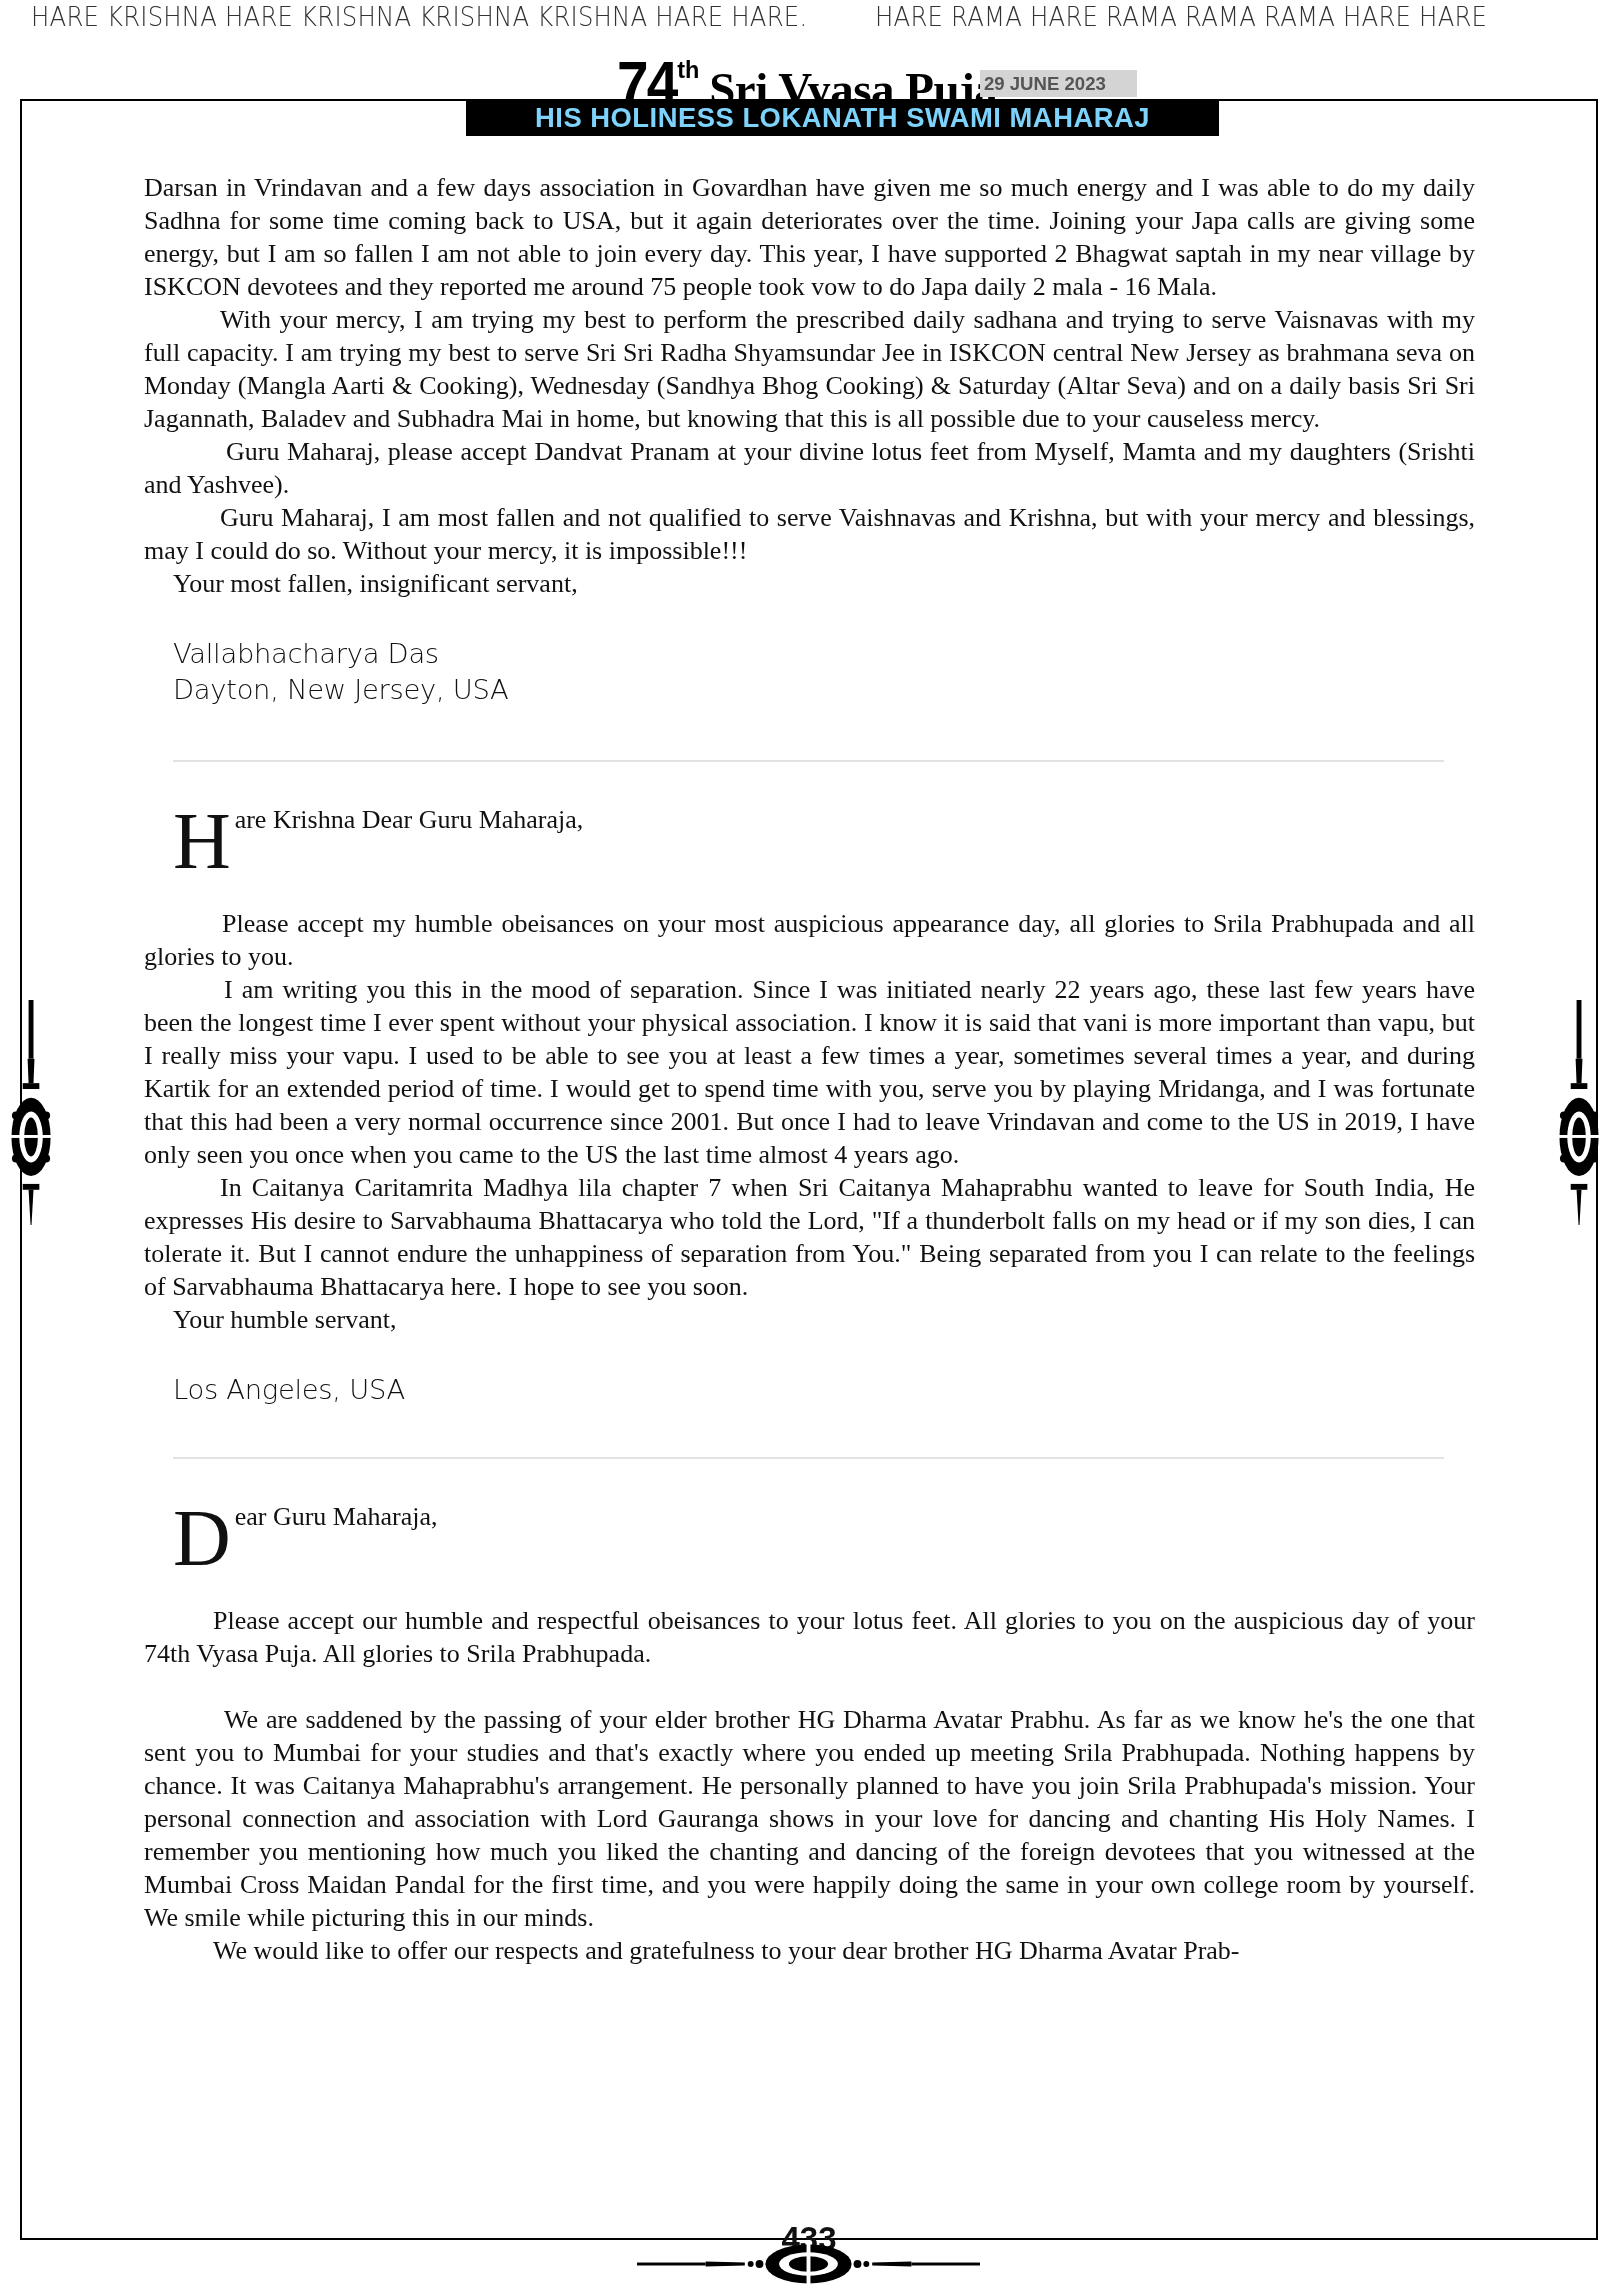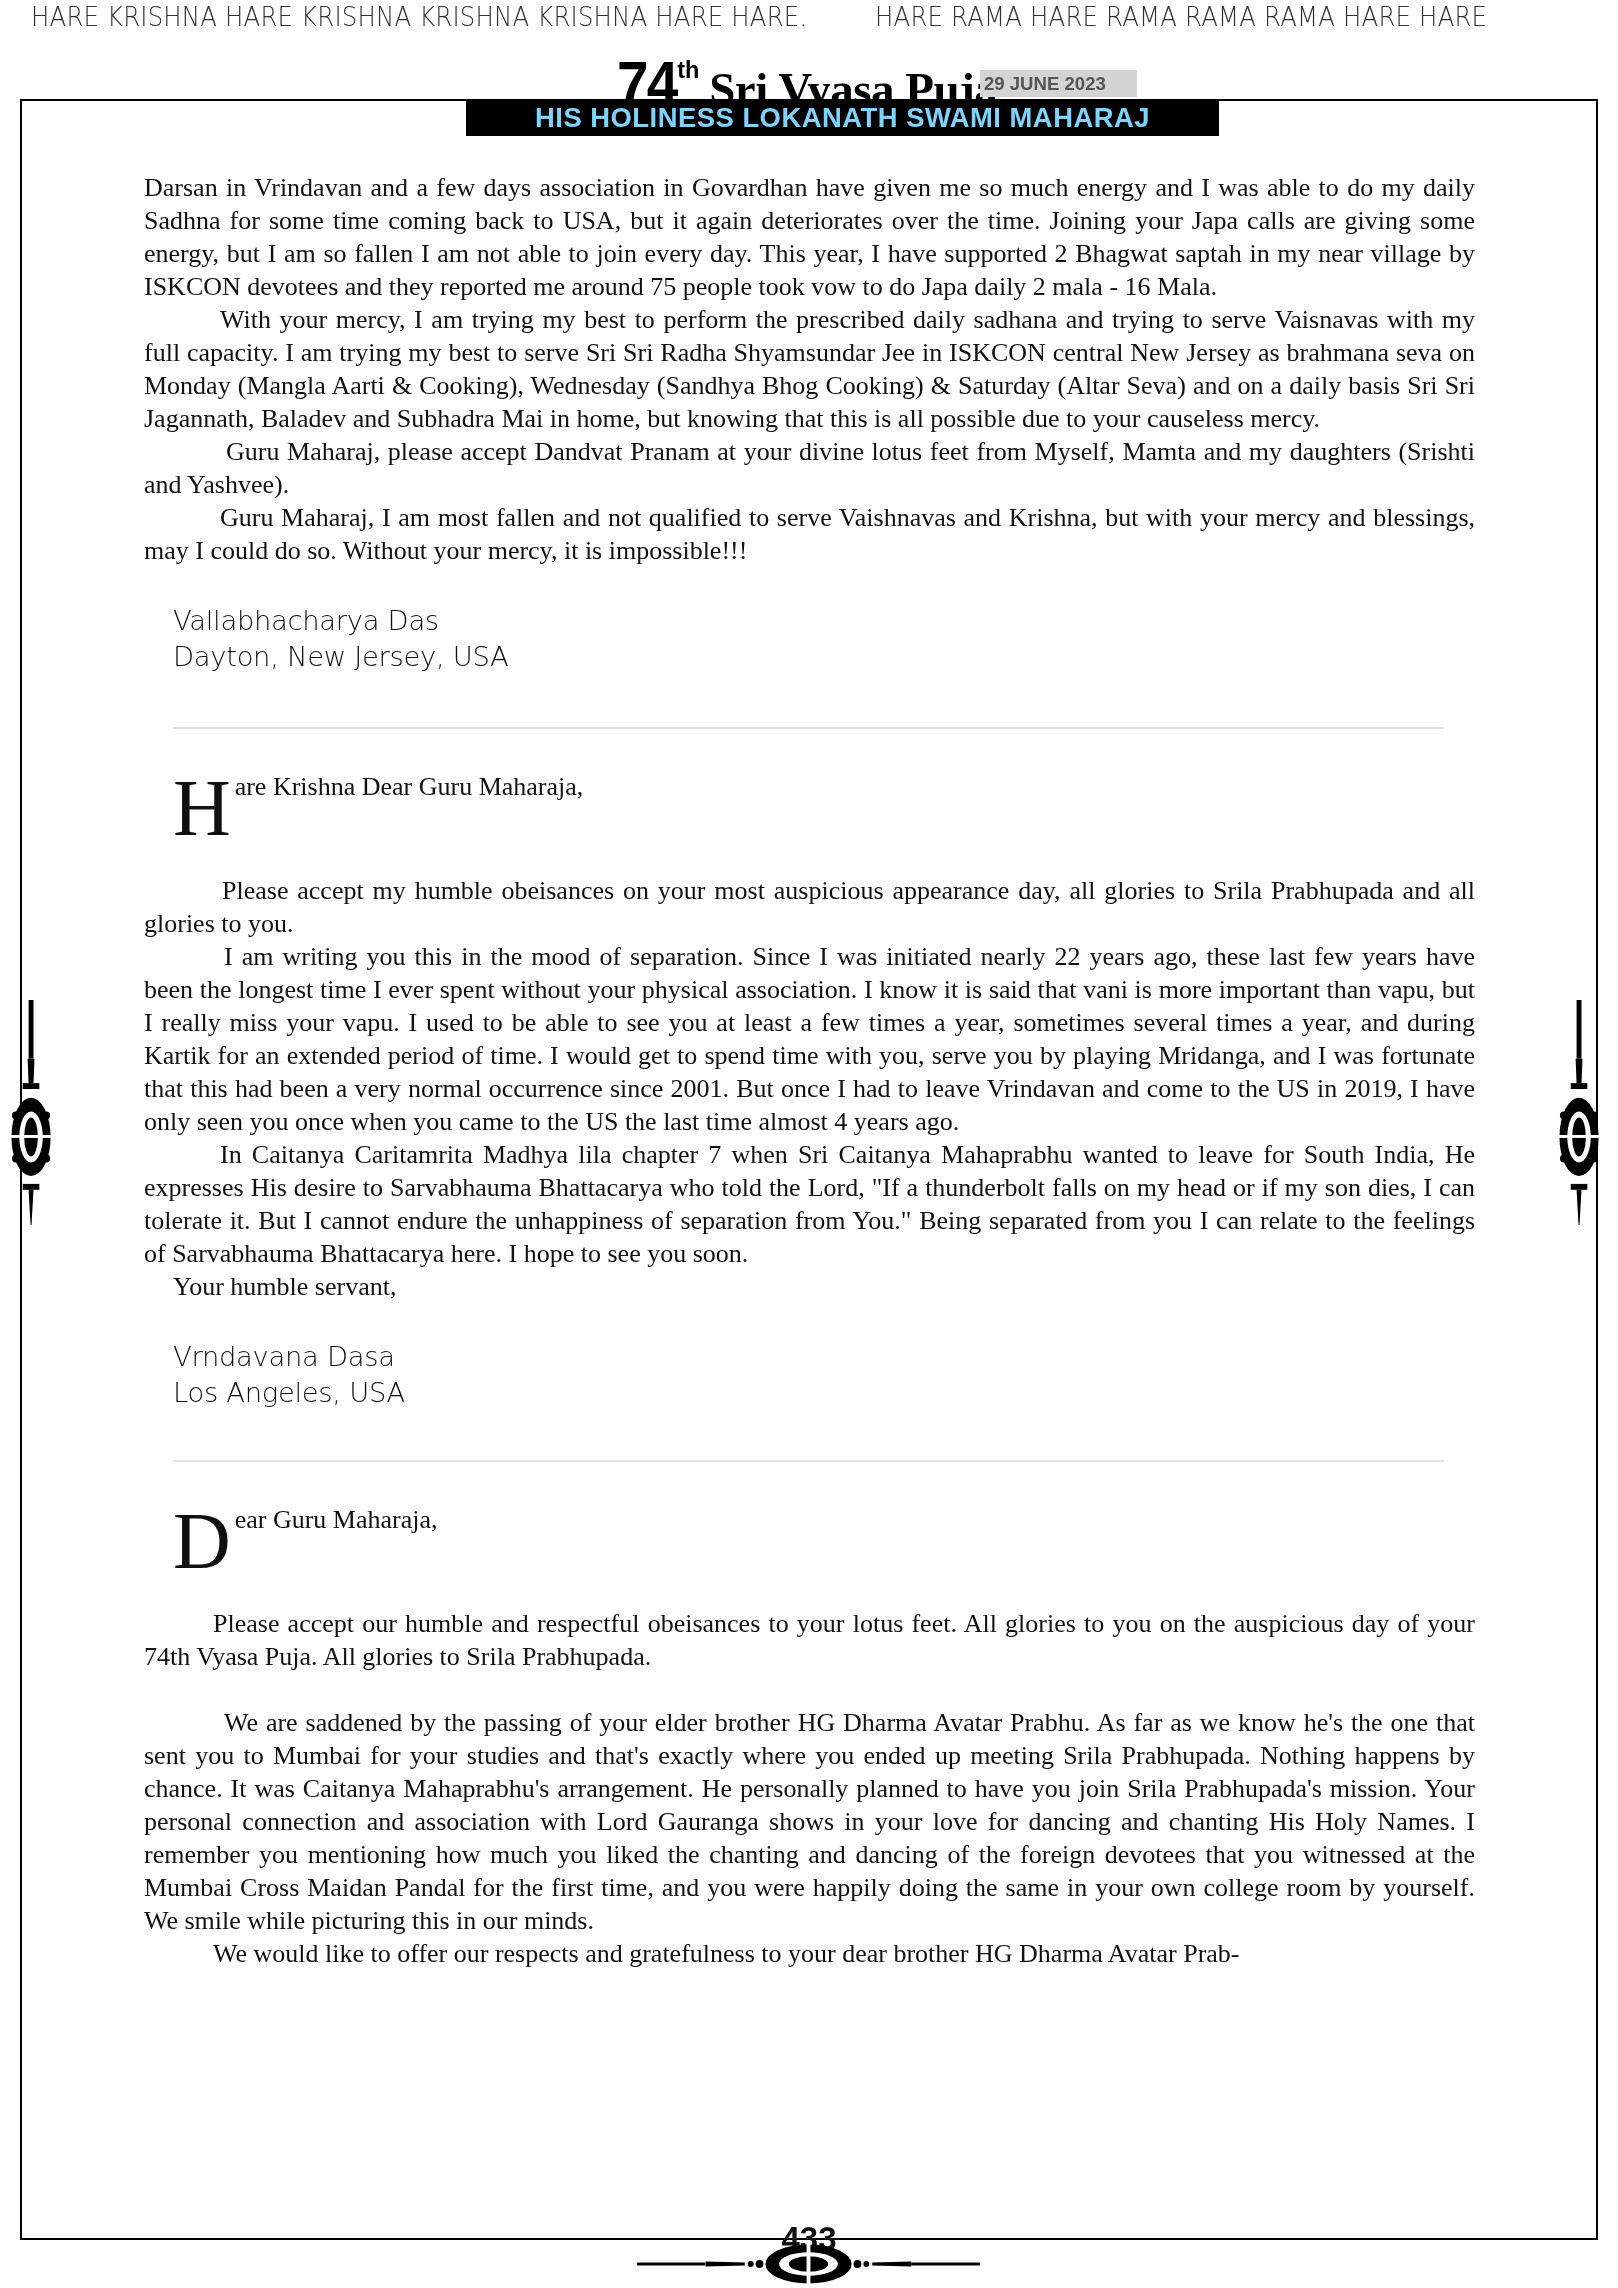--- a/index.html
+++ b/index.html
@@ -117,41 +117,41 @@
   <polygon points="21,194 26,194 24,230 23,230" fill="#000"></polygon>
 </svg>
 
 <div class="content">
 
   <section>
     <p>Darsan in Vrindavan and a few days association in Govardhan have given me so much energy and I was able to do my daily Sadhna for some time coming back to USA, but it again deteriorates over the time. Joining your Japa calls are giving some energy, but I am so fallen I am not able to join every day. This year, I have supported 2 Bhagwat saptah in my near village by ISKCON devotees and they reported me around 75 people took vow to do Japa daily 2 mala - 16 Mala.</p>
     <p class="indent">With your mercy, I am trying my best to perform the prescribed daily sadhana and trying to serve Vaisnavas with my full capacity. I am trying my best to serve Sri Sri Radha Shyamsundar Jee in ISKCON central New Jersey as brahmana seva on Monday (Mangla Aarti &amp; Cooking), Wednesday (Sandhya Bhog Cooking) &amp; Saturday (Altar Seva) and on a daily basis Sri Sri Jagannath, Baladev and Subhadra Mai in home, but knowing that this is all possible due to your causeless mercy.</p>
     <p class="indent" style="text-indent:82px">Guru Maharaj, please accept Dandvat Pranam at your divine lotus feet from Myself, Mamta and my daughters (Srishti and Yashvee).</p>
     <p class="indent">Guru Maharaj, I am most fallen and not qualified to serve Vaishnavas and Krishna, but with your mercy and blessings, may I could do so. Without your mercy, it is impossible!!!</p>
+    <p class="indent-s">Your most fallen, insignificant servant,</p>
     <div style="height:36px"></div>
     <div class="sig">Vallabhacharya Das</div>
     <div class="sig">Dayton, New Jersey, USA</div>
   </section>
 
   <div style="height:52px"></div>
   <div class="divider"></div>
   <div style="height:43px"></div>
 
   <section>
     <div class="salute">
       <span class="dropcap">H</span>
       <span class="salute-text">are Krishna Dear Guru Maharaja,</span>
     </div>
     <div style="height:33px"></div>
     <p class="indent" style="text-indent:78px">Please accept my humble obeisances on your most auspicious appearance day, all glories to Srila Prabhupada and all glories to you.</p>
     <p class="indent" style="text-indent:80px">I am writing you this in the mood of separation. Since I was initiated nearly 22 years ago, these last few years have been the longest time I ever spent without your physical association. I know it is said that vani is more important than vapu, but I really miss your vapu. I used to be able to see you at least a few times a year, sometimes several times a year, and during Kartik for an extended period of time. I would get to spend time with you, serve you by playing Mridanga, and I was fortunate that this had been a very normal occurrence since 2001. But once I had to leave Vrindavan and come to the US in 2019, I have only seen you once when you came to the US the last time almost 4 years ago.</p>
     <p class="indent">In Caitanya Caritamrita Madhya lila chapter 7 when Sri Caitanya Mahaprabhu wanted to leave for South India, He expresses His desire to Sarvabhauma Bhattacarya who told the Lord, "If a thunderbolt falls on my head or if my son dies, I can tolerate it. But I cannot endure the unhappiness of separation from You." Being separated from you I can relate to the feelings of Sarvabhauma Bhattacarya here. I hope to see you soon.</p>
     <p class="indent-s">Your humble servant,</p>
     <div style="height:36px"></div>
-    <div class="sig">Vrndavana Dasa</div>
     <div class="sig">Los Angeles, USA</div>
   </section>
 
   <div style="height:49px"></div>
   <div class="divider"></div>
   <div style="height:43px"></div>
 
   <section>
     <div class="salute">
       <span class="dropcap">D</span>

